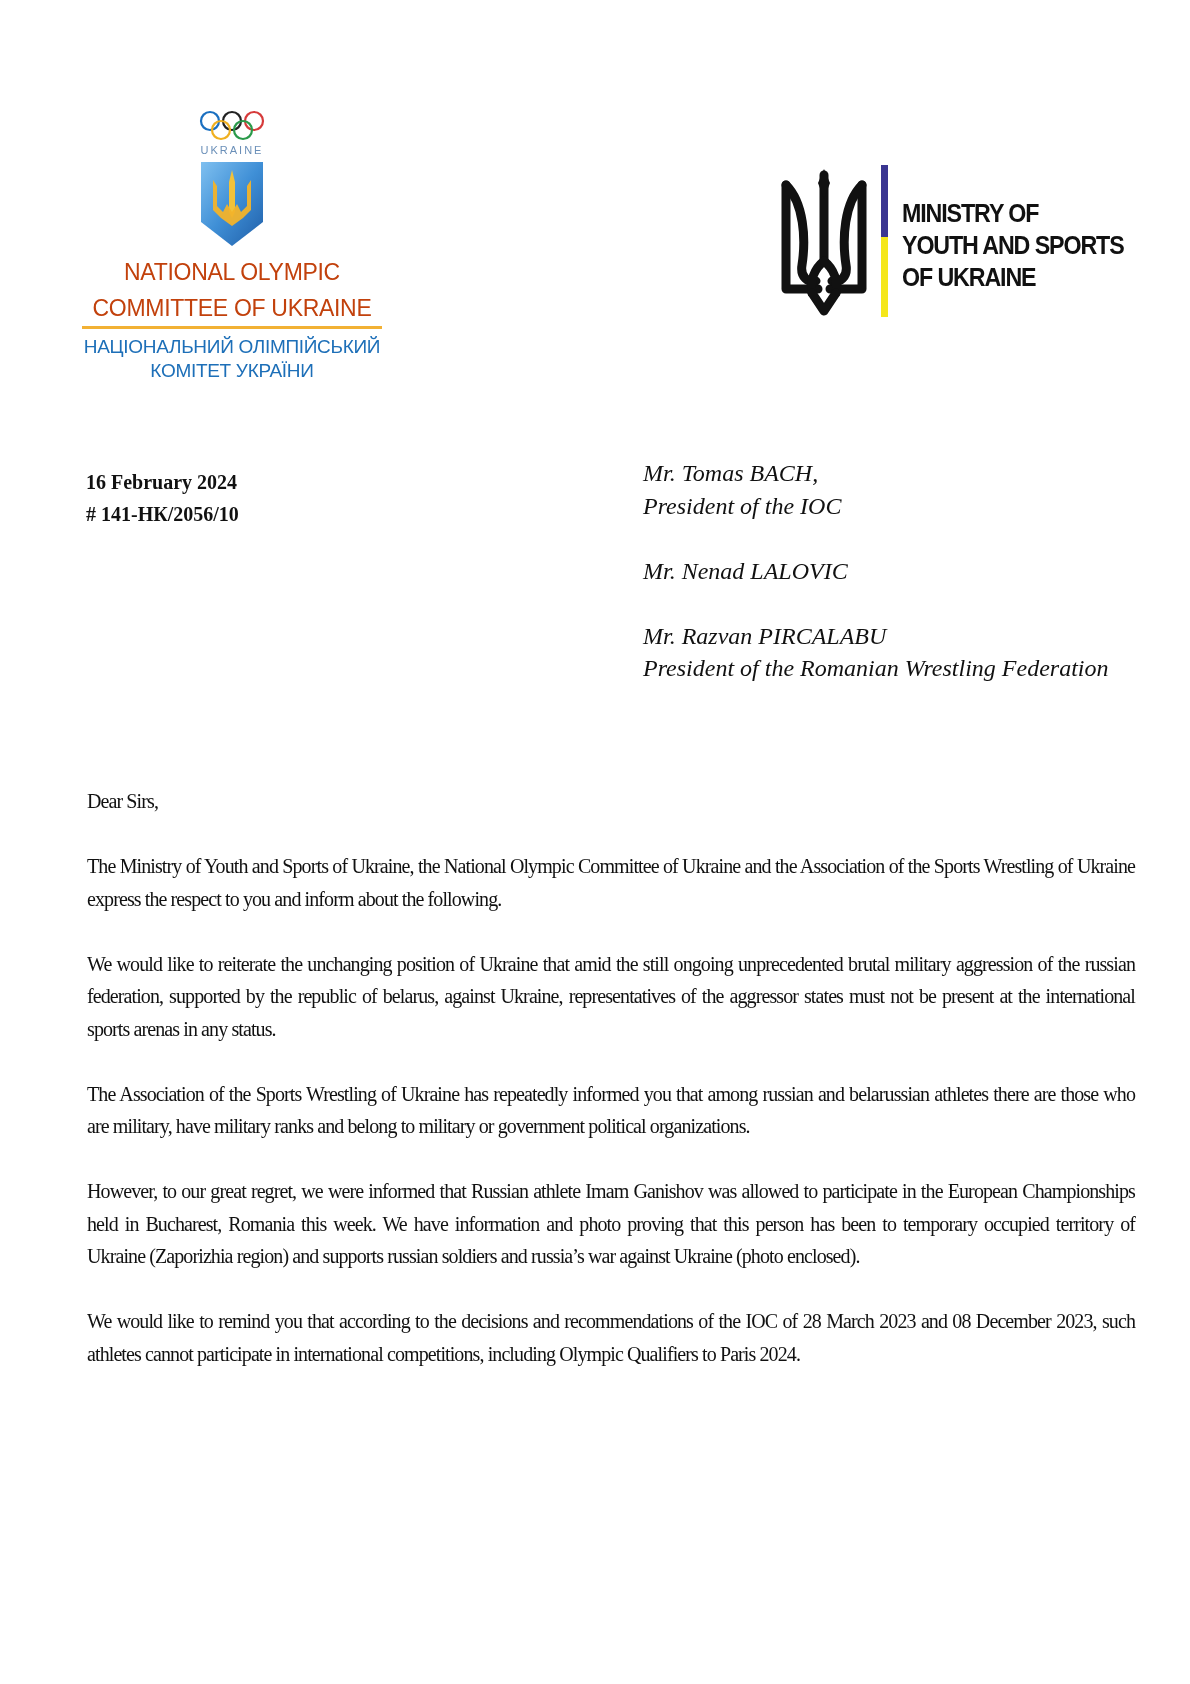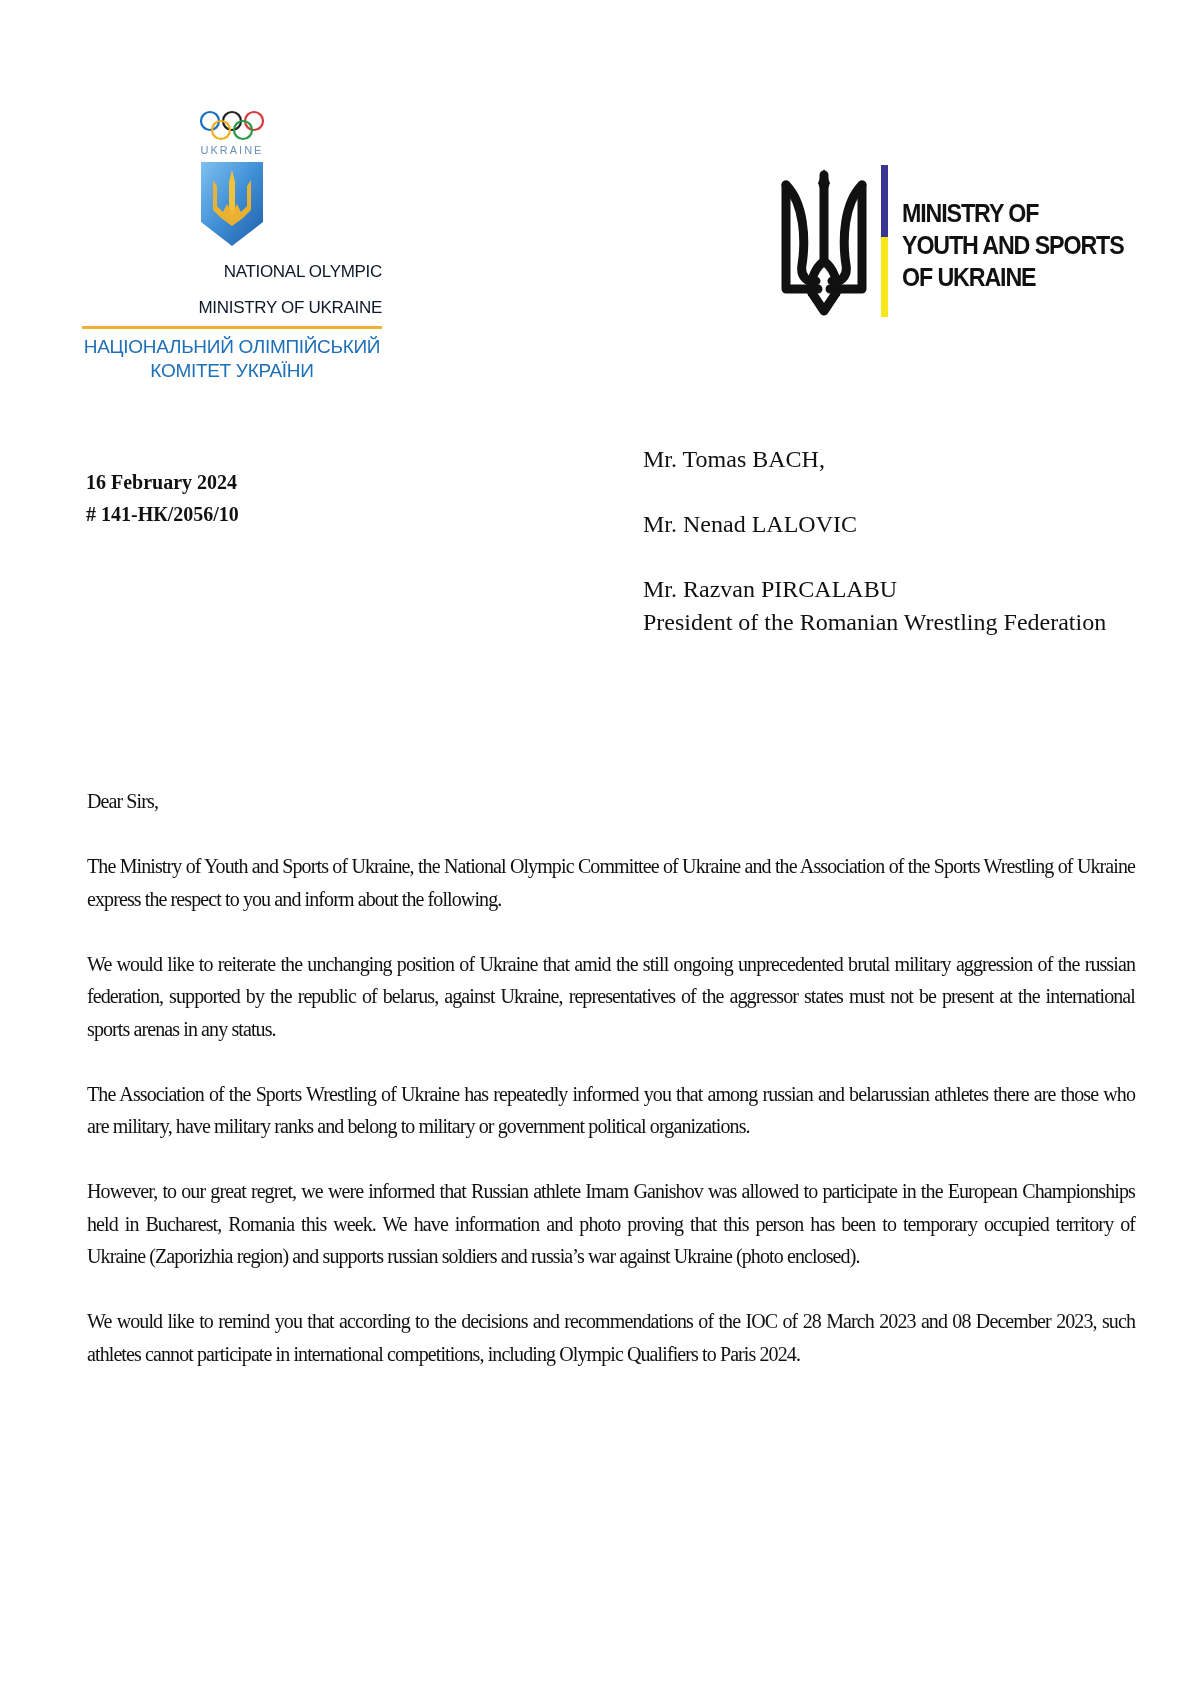--- a/index.html
+++ b/index.html
@@ -4,36 +4,36 @@
 <style>
   html, body { margin: 0; padding: 0; background: #ffffff; }
   body { width: 1190px; height: 1684px; position: relative; overflow: hidden; }
   .page { position: absolute; left: 0; top: 0; width: 1190px; height: 1472px; background: #fff; }
 
   
   .noc { position: absolute; left: 82px; top: 110px; width: 300px; text-align: center; }
   .noc .rings { display: block; margin: 0 auto; }
   .noc .ukr-word { font-family: "Liberation Sans", sans-serif; font-size: 11px; letter-spacing: 2px; color: #6a8fb8; margin-top: 2px; }
   .noc .shield { display: block; margin: 4px auto 0; }
-  .noc .en { font-family: "Liberation Sans", sans-serif; font-size: 17px; line-height: 24px; color: #0f172a; margin-top: 12px; letter-spacing: -0.3px; text-align: right; }
+  .noc .en { font-family: "Liberation Sans", sans-serif; font-size: 23px; line-height: 24px; color: #c2410c; margin-top: 12px; letter-spacing: -0.3px; }
   .noc .rule { height: 3px; background: #f2b134; margin: 6px 0 6px 0; }
   .noc .ua { font-family: "Liberation Sans", sans-serif; font-size: 19px; line-height: 24px; color: #1d6fb8; letter-spacing: -0.3px; }
 
   
   .ministry { position: absolute; left: 778px; top: 165px; height: 160px; }
   .ministry .trident { position: absolute; left: 0; top: 4px; }
   .ministry .bar { position: absolute; left: 103px; top: 0; width: 7px; height: 152px; }
   .ministry .bar .blue { height: 72px; background: #3a3591; }
   .ministry .bar .yellow { height: 80px; background: #f5e71a; }
   .ministry .name { position: absolute; left: 124px; top: 32px; font-family: "Liberation Sans", sans-serif; font-weight: bold; font-size: 25px; line-height: 32px; color: #111; letter-spacing: -1.2px; white-space: nowrap; transform: scaleX(0.93); transform-origin: left top; }
 
   
   .serif { font-family: "Liberation Serif", serif; color: #111; }
   .meta { position: absolute; left: 86px; top: 466px; font-weight: bold; font-size: 20px; line-height: 32px; }
-  .recipients { position: absolute; left: 643px; top: 443px; width: 478px; font-size: 24px; line-height: 32.5px; }
+  .recipients { position: absolute; left: 643px; top: 457px; width: 478px; font-size: 24px; line-height: 32.5px; font-style: italic; }
   .recipients .rec { margin-bottom: 32.5px; }
   .recipients .rec div { white-space: nowrap; }
   .recipients .justify { white-space: normal !important; text-align: justify; text-align-last: left; }
 
   .body { position: absolute; left: 87px; top: 785px; width: 1048px; font-size: 20px; line-height: 32.5px; }
   .body p { margin: 0 0 32.5px 0; text-align: justify; letter-spacing: -0.9px; word-spacing: 0px; }
   .body .salutation { margin-bottom: 32.5px; }
 </style>
 </head>
 <body>
@@ -55,21 +55,21 @@
           <stop offset="0" stop-color="#7fc0f0"></stop>
           <stop offset="0.5" stop-color="#3f8fd6"></stop>
           <stop offset="1" stop-color="#1f5ea8"></stop>
         </linearGradient>
       </defs>
       <path d="M2 2 H64 V62 L33 86 L2 62 Z" fill="url(#sg)"></path>
       <path d="M33 10 L36 22 V52 L33 58 L30 52 V22 Z" fill="#f2c23a"></path>
       <path d="M14 20 V50 L22 58 L33 66 L44 58 L52 50 V20 L48 26 V46 L42 52 L38 44 L33 52 L28 44 L24 52 L18 46 V26 Z" fill="#f2b32a" opacity="0.95"></path>
     </svg>
     <div class="en">NATIONAL OLYMPIC</div>
-    <div class="en">MINISTRY OF UKRAINE</div>
+    <div class="en">COMMITTEE OF UKRAINE</div>
     <div class="rule"></div>
     <div class="ua">НАЦІОНАЛЬНИЙ ОЛІМПІЙСЬКИЙ</div>
     <div class="ua">КОМІТЕТ УКРАЇНИ</div>
   </div>
 
   <div class="ministry">
     <svg class="trident" width="92" height="150" viewBox="0 0 92 150">
       <g fill="none" stroke="#111" stroke-width="9" stroke-linejoin="round" stroke-linecap="round">
         <path d="M8 16 V120 H40"></path>
         <path d="M84 16 V120 H52"></path>
@@ -94,20 +94,21 @@
   </div>
 
   <div class="meta serif">
     <div>16 February 2024</div>
     <div># 141-НК/2056/10</div>
   </div>
 
   <div class="recipients serif">
     <div class="rec">
       <div>Mr. Tomas BACH,</div>
+      <div>President of the IOC</div>
     </div>
     <div class="rec">
       <div>Mr. Nenad LALOVIC</div>
     </div>
     <div class="rec">
       <div>Mr. Razvan PIRCALABU</div>
       <div class="justify">President of the Romanian Wrestling Federation</div>
     </div>
   </div>
 

